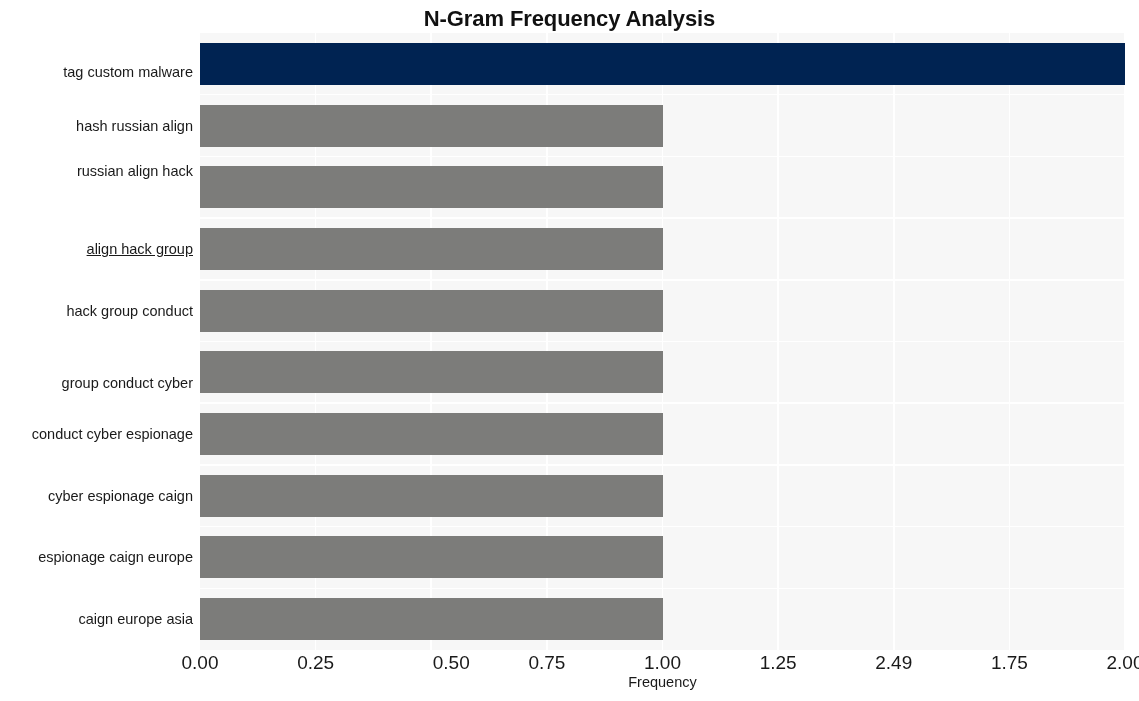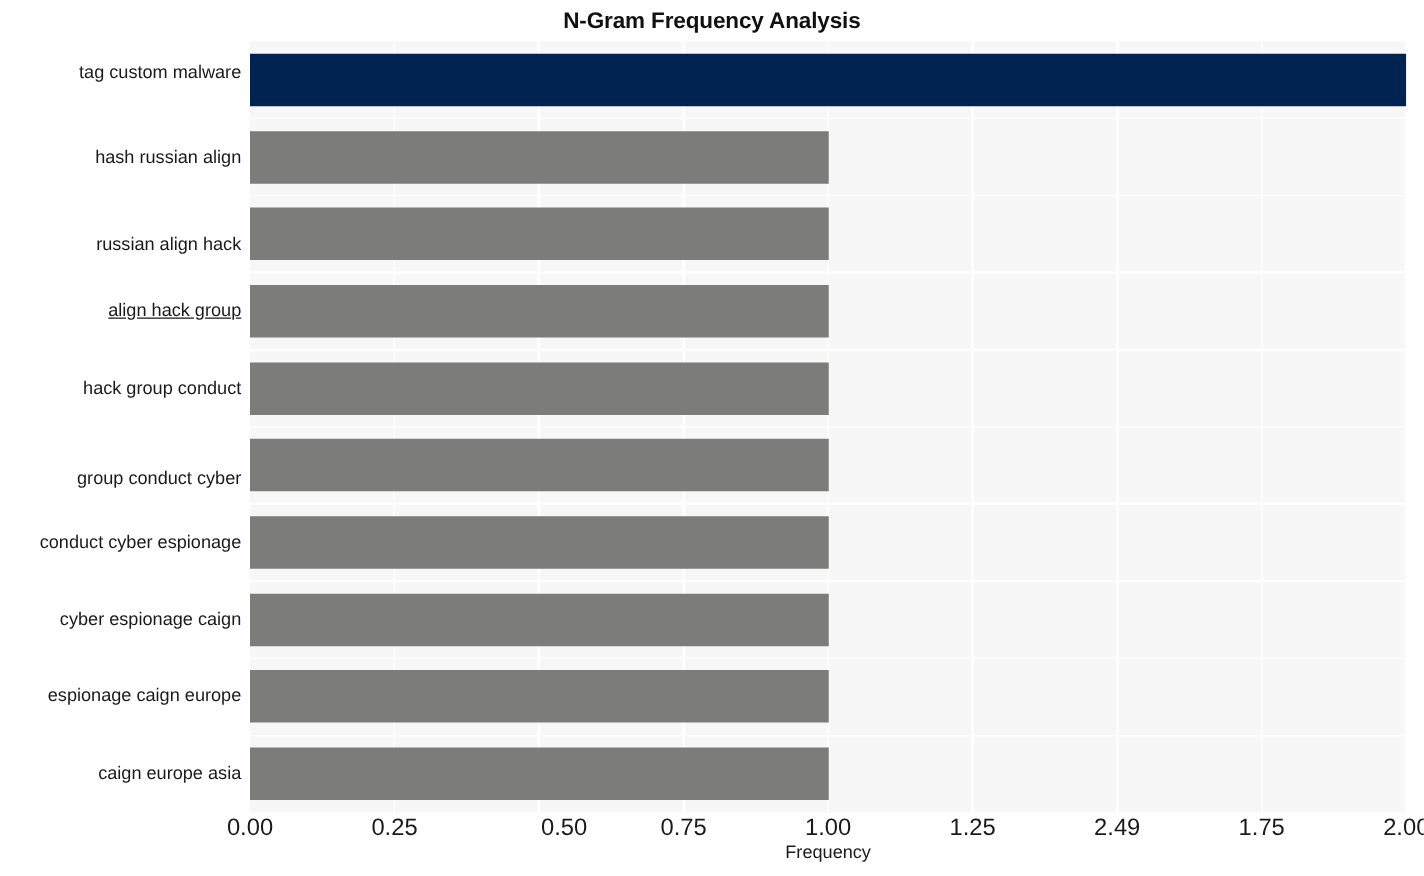--- a/index.html
+++ b/index.html
@@ -16,21 +16,21 @@
     -webkit-font-smoothing: antialiased;
   }
 
   
   #chart-title {
     position: absolute;
     left: 0;
     top: 6px;
     width: 1139px;
     text-align: center;
-    font-size: 18px;
+    font-size: 22px;
     font-weight: bold;
     color: #111111;
     letter-spacing: -0.1px;
     white-space: nowrap;
   }
 
   
   #plot-area {
     position: absolute;
     left: 200px;
@@ -139,23 +139,23 @@
     <div class="bar gray" title="align hack group: 1" style="width: 462.5px; height: 41.956px; top: 194.972px;"></div>
     <div class="bar gray" title="hack group conduct: 1" style="width: 462.5px; height: 41.956px; top: 256.672px;"></div>
     <div class="bar gray" title="group conduct cyber: 1" style="width: 462.5px; height: 41.956px; top: 318.372px;"></div>
     <div class="bar gray" title="conduct cyber espionage: 1" style="width: 462.5px; height: 41.956px; top: 380.072px;"></div>
     <div class="bar gray" title="cyber espionage caign: 1" style="width: 462.5px; height: 41.956px; top: 441.772px;"></div>
     <div class="bar gray" title="espionage caign europe: 1" style="width: 462.5px; height: 41.956px; top: 503.472px;"></div>
     <div class="bar gray" title="caign europe asia: 1" style="width: 462.5px; height: 41.956px; top: 565.172px;"></div>
   </div>
 
 <div id="y-labels">
-    <div class="ylabel" style="top: 25px;">tag custom malware</div>
+    <div class="ylabel" style="top: 39px;">tag custom malware</div>
     <div class="ylabel" style="top: 92.55px;">hash russian align</div>
-    <div class="ylabel" style="top: 163px;">russian align hack</div>
+    <div class="ylabel" style="top: 138px;">russian align hack</div>
     <div class="ylabel" style="top: 215.95px; text-decoration: underline;">align hack group</div>
     <div class="ylabel" style="top: 277.65px;">hack group conduct</div>
     <div class="ylabel" style="top: 350px;">group conduct cyber</div>
     <div class="ylabel" style="top: 401.05px;">conduct cyber espionage</div>
     <div class="ylabel" style="top: 462.75px;">cyber espionage caign</div>
     <div class="ylabel" style="top: 524.45px;">espionage caign europe</div>
     <div class="ylabel" style="top: 586.15px;">caign europe asia</div>
   </div>
 
 <div id="x-ticks">

